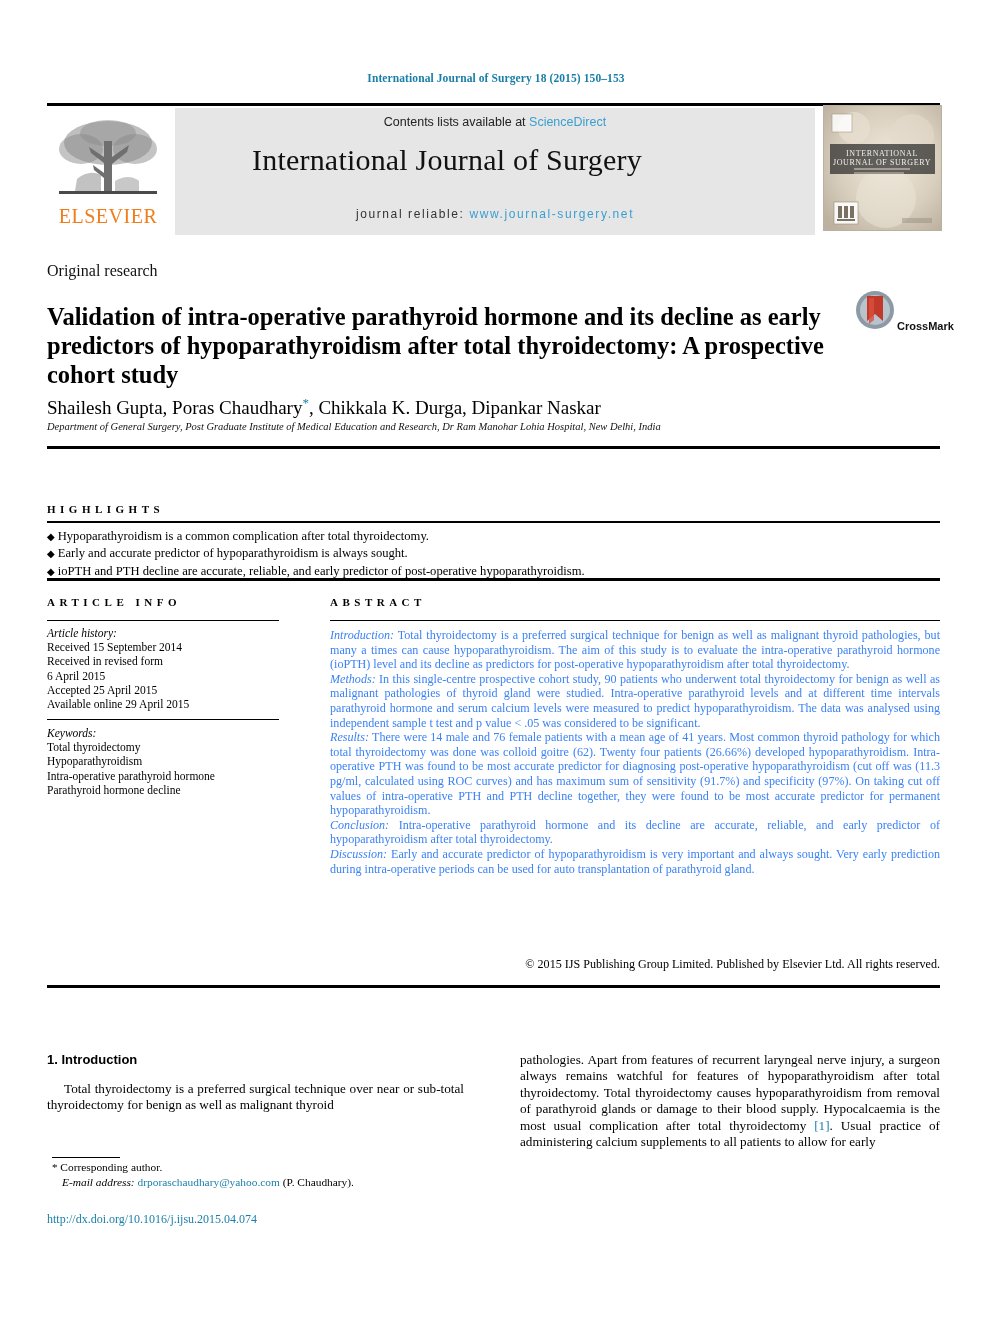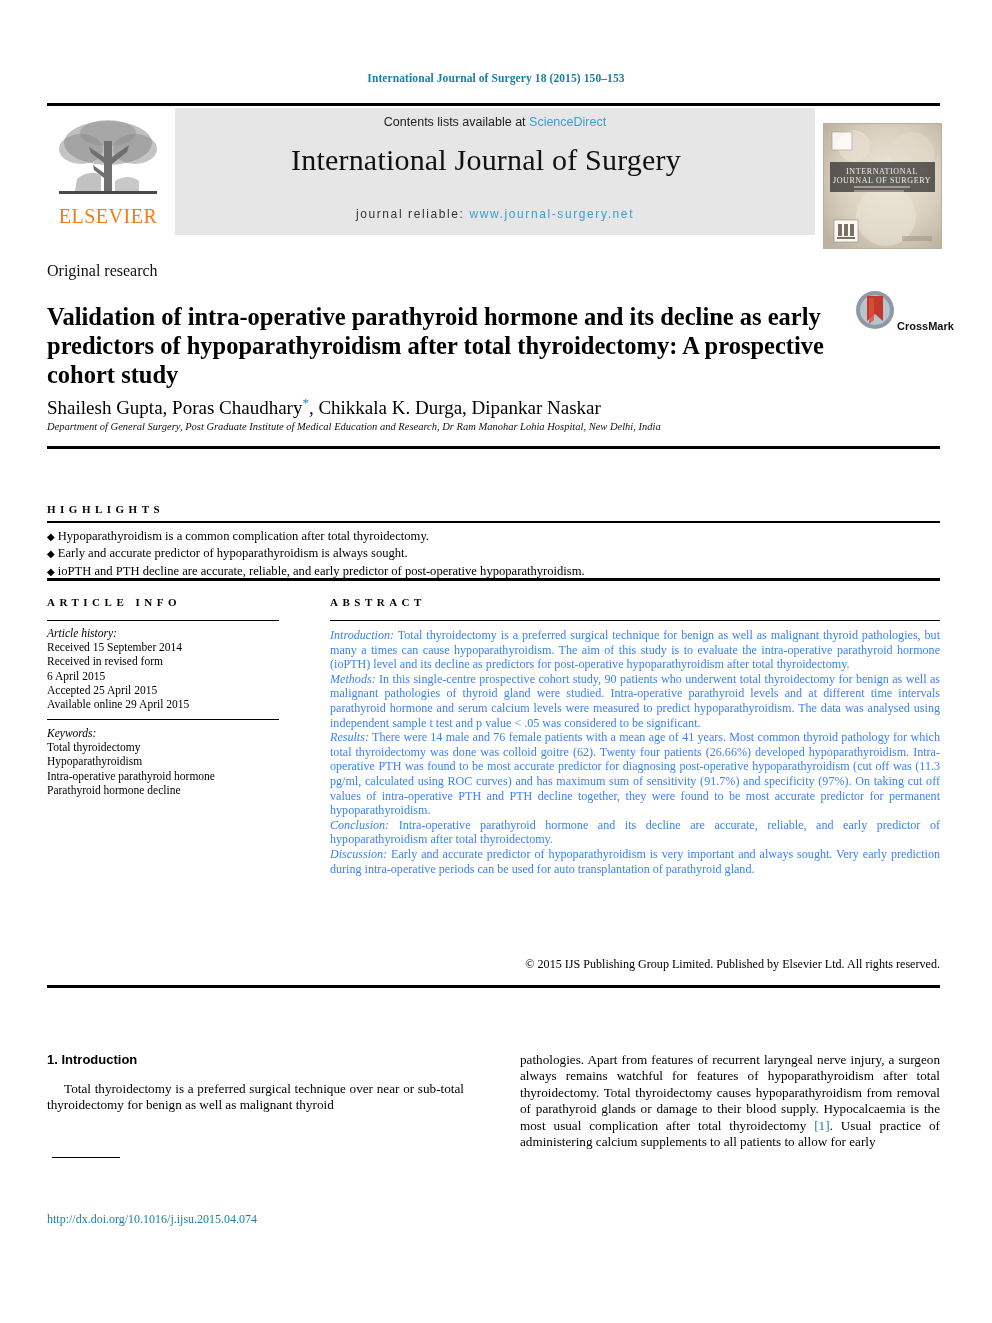--- a/index.html
+++ b/index.html
@@ -33,41 +33,41 @@
   .mast-contents {
     position:absolute; left:128px; top:12px; width:640px;
     text-align:center; font-family:"Liberation Sans", sans-serif;
     font-size:12.5px; color:#222;
   }
   .mast-contents .sd { color:#3a9fd0; }
   .mast-title {
     position:absolute; left:128px; top:40px; width:544px;
     text-align:center;
     font-family:"Liberation Serif", serif;
-    font-size:30px; color:#111; letter-spacing:.2px;margin-left:39px;
+    font-size:30px; color:#111; letter-spacing:.2px;
   }
   .mast-home {
     position:absolute; left:128px; top:104px; width:640px;
     text-align:center; font-family:"Liberation Sans", sans-serif;
     font-size:12px; letter-spacing:1.6px; color:#333;
   }
   .mast-home .url { color:#3a9fd0; }
 
   
   .elsevier { position:absolute; left:0px; top:8px; width:122px; height:124px; }
   .elsevier svg { display:block; }
   .elsevier-word {
     position:absolute; left:0; top:94px; width:122px; text-align:center;
     font-family:"Liberation Serif", serif; font-size:20px;
     letter-spacing:.5px; color:#f07d1a;
   }
 
   
   .cover {
-    position:absolute; left:776px; top:20px; width:117px; height:124px;
+    position:absolute; left:776px; top:2px; width:117px; height:124px;
     background:#ef4444; border:1px solid #b9b0a1; overflow:hidden;
   }
 
   
   .art-type {
     position:absolute; left:47px; top:262px;
     font-family:"Liberation Serif", serif; font-size:16px; color:#111;
   }
   .title {
     position:absolute; left:47px; top:286px; width:790px;
@@ -345,16 +345,20 @@
   <div class="col-left">
     <h2 class="sec-title">1. Introduction</h2>
     <p class="body-p indent">Total thyroidectomy is a preferred surgical technique over near or sub-total thyroidectomy for benign as well as malignant thyroid</p>
   </div>
 
   <div class="col-right">
     <p class="body-p"><span>pathologies. Apart from features of recurrent laryngeal nerve injury, a surgeon always remains watchful for features of hypoparathyroidism after total thyroidectomy. Total thyroidectomy causes hypoparathyroidism from removal of parathyroid glands or damage to their blood supply. Hypocalcaemia is the most usual complication after total thyroidectomy </span><span class="cite">[1]</span><span>. Usual practice of administering calcium supplements to all patients to allow for early</span></p>
   </div>
 
   <div class="fn-rule"></div>
+  <div class="footnote">
+    <div><span class="star">*</span> <span>Corresponding author.</span></div>
+    <div style="margin-left:10px"><span class="lbl">E-mail address:</span> <span class="mail">drporaschaudhary@yahoo.com</span> <span>(P. Chaudhary).</span></div>
+  </div>
 
   <div class="doi">http://dx.doi.org/10.1016/j.ijsu.2015.04.074</div>
 
 </div>
 
 </body></html>

